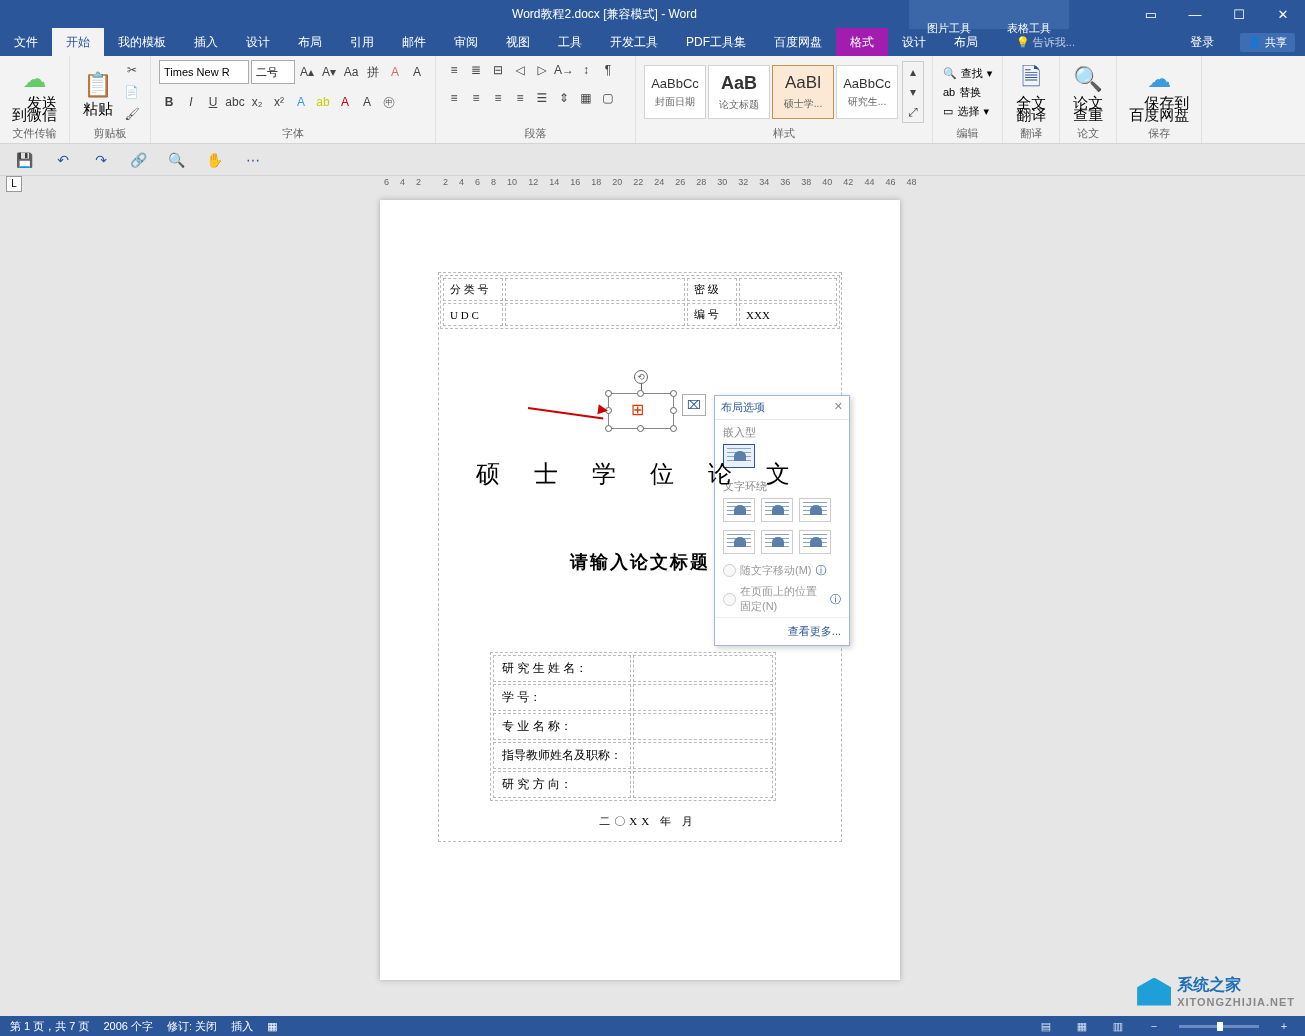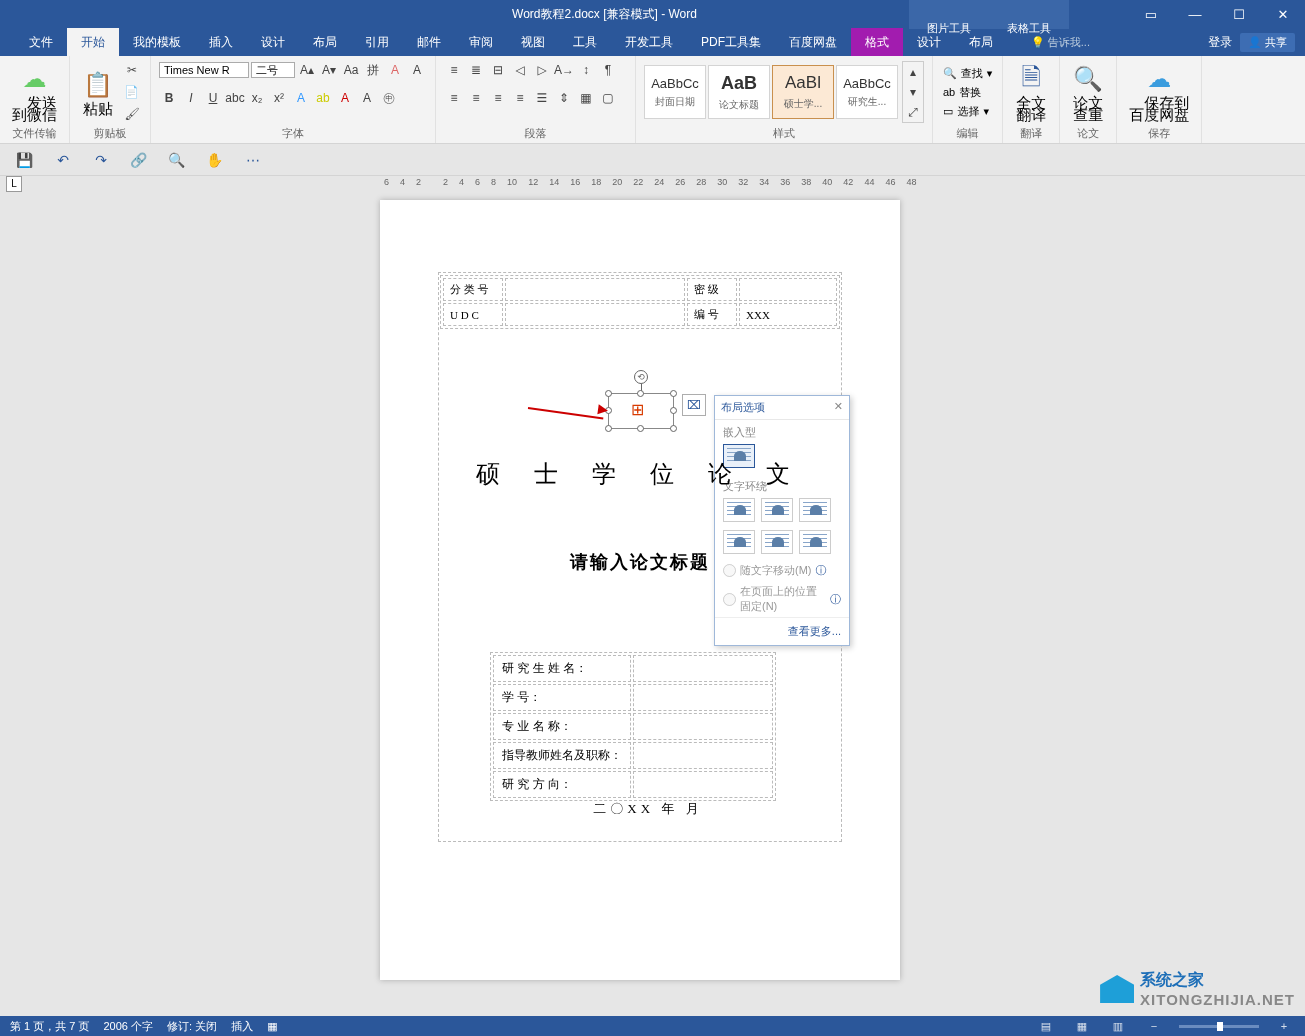--- a/index.html
+++ b/index.html
@@ -7,40 +7,40 @@
 
 
 .titlebar { height: 28px; background: #2b579a; display: flex; align-items: center; color: #fff; font-size: 12px; }
 .titlebar .title { flex: 1; text-align: center; }
 .titlebar .tool-tabs { display: flex; }
 .titlebar .tool-tab { padding: 15px 18px; height: 28px; line-height: 28px; background: #3b67a8; font-size: 11px; }
 .titlebar .win-btns { display: flex; }
 .titlebar .win-btn { width: 44px; height: 28px; display: flex; align-items: center; justify-content: center; font-size: 13px; }
 
 
-.menubar { height: 28px; background: #2b579a; display: flex; align-items: center; color: #fff; font-size: 12px; padding-left: 15px; }
+.menubar { height: 28px; background: #2b579a; display: flex; align-items: center; color: #fff; font-size: 12px; }
 .menubar .tab { padding: 0 14px; height: 28px; line-height: 28px; cursor: pointer; }
 .menubar .tab.active { background: #f3f3f3; color: #2b579a; }
 .menubar .tab.file { background: #2b579a; }
 .menubar .spacer { flex: 1; }
 .menubar .tellme { color: #bcd; font-size: 11px; padding-left: 24px; }
-.menubar .right { display:flex; align-items:center; gap:8px; padding-right:10px; }
+.menubar .right { display:flex; align-items:center; gap:26px; padding-right:10px; }
 .menubar .share { background:#3d6db3; padding:2px 8px; border-radius:2px; font-size:11px; }
 
 
 .ribbon { height: 88px; background: #f3f3f3; border-bottom: 1px solid #d4d4d4; display: flex; font-size: 11px; }
 .group { border-right: 1px solid #e1e1e1; padding: 4px 8px 2px; display: flex; flex-direction: column; }
 .group-body { flex: 1; display: flex; align-items: center; gap: 4px; }
 .group-label { text-align: center; color: #666; font-size: 11px; padding-top: 2px; }
 .bigbtn { display: flex; flex-direction: column; align-items: center; gap: 2px; padding: 2px 4px; cursor: pointer; }
 .bigbtn .ico { width: 32px; height: 32px; display: flex; align-items: center; justify-content: center; font-size: 24px; }
 .bigbtn .lbl { font-size: 15px; text-align: right; line-height: 12px; }
 .smallbtn { width: 20px; height: 20px; display: flex; align-items: center; justify-content: center; cursor: pointer; color: #444; font-size: 12px; }
 .font-row { display: flex; align-items: center; gap: 2px; margin-bottom: 4px; }
-.font-select { border: 1px solid #ababab; background: #fff; font-size: 11px; padding: 1px 4px; height: 16px; }
+.font-select { border: 1px solid #ababab; background: #fff; font-size: 11px; padding: 1px 4px; height: 24px; }
 .style-gallery { display: flex; gap: 2px; }
 .style-item { width: 62px; height: 54px; border: 1px solid #d4d4d4; background: #fff; display: flex; flex-direction: column; align-items: center; justify-content: center; cursor: pointer; }
 .style-item.sel { border-color: #c9904e; background: #fce9d5; }
 .style-preview { font-size: 13px; color: #333; }
 .style-name { font-size: 10px; color: #666; margin-top: 4px; }
 .edit-col { display:flex; flex-direction:column; gap:2px; font-size:11px; }
 .edit-item { display:flex; align-items:center; gap:4px; padding:1px 2px; cursor:pointer; }
 
 
 .qat2 { height: 32px; background: #e6e6e6; display: flex; align-items: center; gap: 16px; padding-left: 14px; border-bottom: 1px solid #d4d4d4; }
@@ -54,21 +54,21 @@
 .hruler span { display:inline-block; }
 .tab-sel { position:absolute; left:6px; top:0; width:16px; height:16px; border:1px solid #999; background:#fff; font-size:10px; text-align:center; line-height:14px; }
 
 .page { position: absolute; left: 356px; top: 24px; width: 520px; height: 780px; background: #fff; box-shadow: 0 0 6px rgba(0,0,0,0.25); }
 .doc-table { position:absolute; left:60px; top:75px; width:400px; border:1px dashed #bbb; font-size:11px; }
 .doc-table td { border:1px dashed #bbb; padding:3px 6px; font-family: SimSun; }
 .doc-title { position:absolute; top:258px; width:100%; text-align:center; font-size:24px; font-family: SimSun; letter-spacing: 14px; }
 .doc-sub { position:absolute; top:350px; width:100%; text-align:center; font-size:18px; font-family: SimSun; font-weight:bold; letter-spacing:2px; }
 .doc-fields { position:absolute; left:110px; top:452px; border:1px dashed #bbb; font-size:12px; font-family:SimSun; }
 .doc-fields td { border:1px dashed #bbb; padding:4px 8px; }
-.doc-date { position:absolute; top:600px; width:100%; text-align:center; font-size:13px; font-family:SimSun; letter-spacing:4px;padding-left:16px; }
+.doc-date { position:absolute; top:614px; width:100%; text-align:center; font-size:11px; font-family:SimSun; letter-spacing:4px;padding-left:16px; }
 .doc-outer { position:absolute; left:58px; top:72px; width:404px; height:570px; border:1px dashed #bbb; }
 
 
 .sel-img { position:absolute; left:228px; top:193px; width:66px; height:36px; border:1px solid #888; background:#fff; }
 .sel-img .handle { position:absolute; width:7px; height:7px; background:#fff; border:1px solid #666; border-radius:50%; }
 .sel-img .h-nw{left:-4px;top:-4px}.sel-img .h-n{left:50%;top:-4px;margin-left:-4px}.sel-img .h-ne{right:-4px;top:-4px}
 .sel-img .h-w{left:-4px;top:50%;margin-top:-4px}.sel-img .h-e{right:-4px;top:50%;margin-top:-4px}
 .sel-img .h-sw{left:-4px;bottom:-4px}.sel-img .h-s{left:50%;bottom:-4px;margin-left:-4px}.sel-img .h-se{right:-4px;bottom:-4px}
 .sel-img .rot { position:absolute; left:50%; top:-24px; margin-left:-7px; width:14px; height:14px; border:1px solid #666; border-radius:50%; background:#fff; color:#666; font-size:9px; text-align:center; line-height:12px; }
 .sel-img .rot::after { content:''; position:absolute; left:50%; top:13px; width:1px; height:7px; background:#666; }
@@ -92,21 +92,21 @@
 
 
 .statusbar { position:absolute; bottom:0; left:0; right:0; height:20px; background:#2b579a; color:#fff; font-size:11px; display:flex; align-items:center; padding:0 10px; gap:14px; }
 .statusbar .spacer{flex:1}
 .statusbar .viewbtn{width:22px;height:16px;display:flex;align-items:center;justify-content:center;cursor:pointer;opacity:0.8}
 .zoom-slider{width:80px;height:3px;background:#6a8cc0;position:relative}
 .zoom-slider .thumb{position:absolute;left:38px;top:-3px;width:6px;height:9px;background:#fff}
 
 
 .watermark { position:absolute; right:10px; bottom:28px; display:flex; align-items:center; gap:6px; color:#1e6fb8; font-weight:bold; font-size:16px; }
-.watermark .sub { font-size:15px; color:#888; display:block; letter-spacing:1px; }
+.watermark .sub { font-size:11px; color:#888; display:block; letter-spacing:1px; }
 .watermark .wicon { width:34px; height:28px; background:#1e9fd8; clip-path:polygon(50% 0,100% 35%,100% 100%,0 100%,0 35%); position:relative; }
 </style>
 </head>
 <body>
 
 <div class="titlebar">
   <div style="width:300px"></div>
   <div class="title">Word教程2.docx [兼容模式] - Word</div>
   <div class="tool-tabs">
     <div class="tool-tab">图片工具</div>

